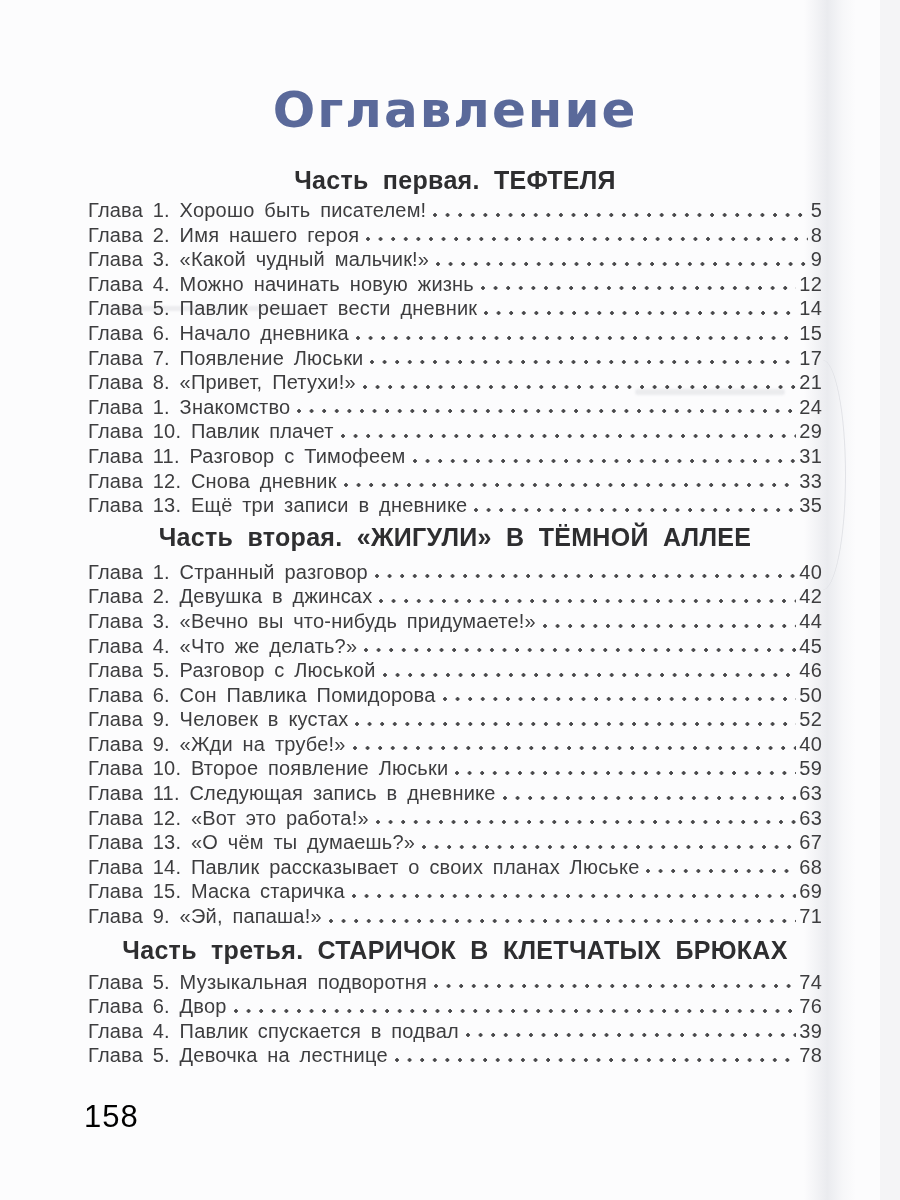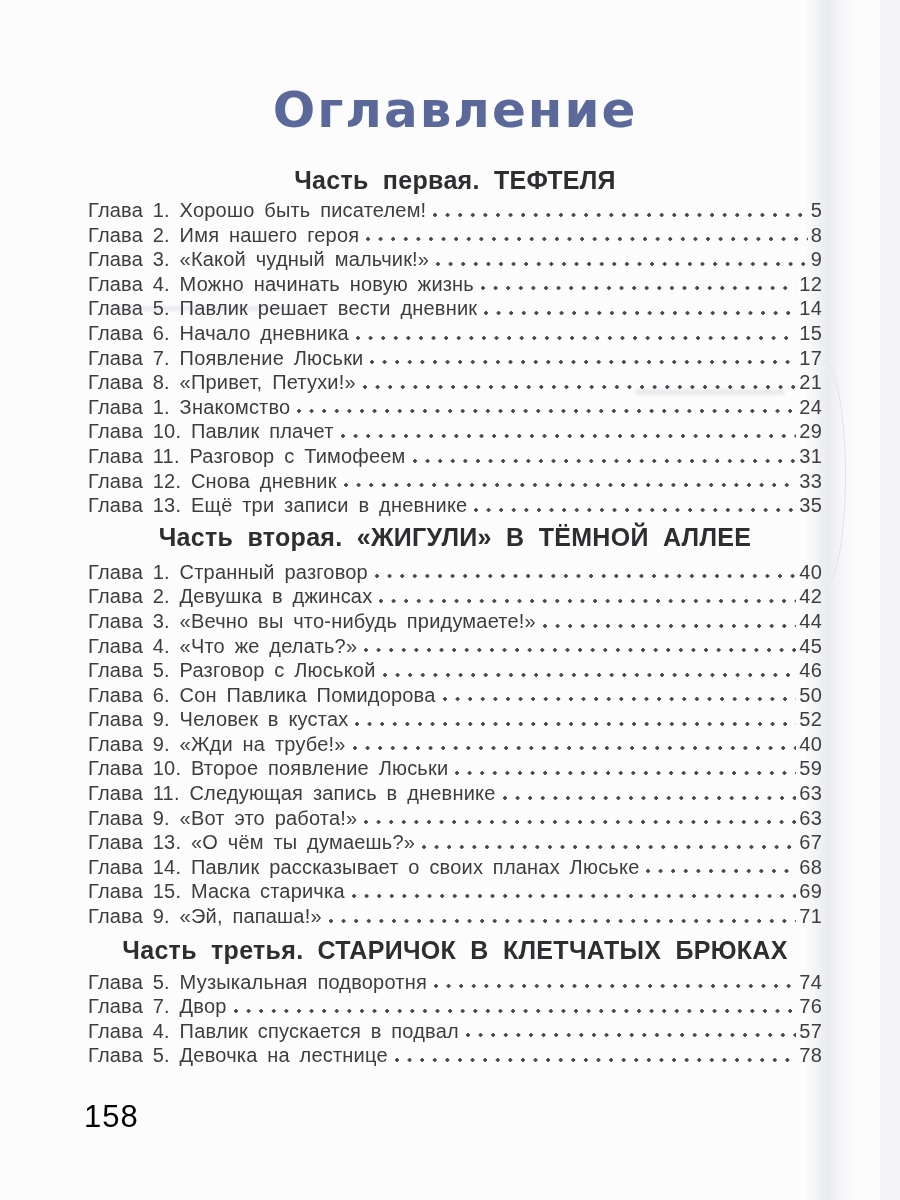--- a/index.html
+++ b/index.html
@@ -225,21 +225,21 @@
             <span class="label">Глава 10. Второе появление Люськи</span>
             <span class="leader"></span>
             <span class="pagenum">59</span>
           </div>
           <div class="row">
             <span class="label">Глава 11. Следующая запись в дневнике</span>
             <span class="leader"></span>
             <span class="pagenum">63</span>
           </div>
           <div class="row">
-            <span class="label">Глава 9. «Вот это работа!»</span>
+            <span class="label">Глава 12. «Вот это работа!»</span>
             <span class="leader"></span>
             <span class="pagenum">63</span>
           </div>
           <div class="row">
             <span class="label">Глава 13. «О чём ты думаешь?»</span>
             <span class="leader"></span>
             <span class="pagenum">67</span>
           </div>
           <div class="row">
             <span class="label">Глава 14. Павлик рассказывает о своих планах Люське</span>
@@ -258,28 +258,28 @@
           </div>
         </section>
         <section class="part">
           <h2 class="part-heading">Часть третья. СТАРИЧОК В КЛЕТЧАТЫХ БРЮКАХ</h2>
           <div class="row">
             <span class="label">Глава 5. Музыкальная подворотня</span>
             <span class="leader"></span>
             <span class="pagenum">74</span>
           </div>
           <div class="row">
-            <span class="label">Глава 7. Двор</span>
+            <span class="label">Глава 6. Двор</span>
             <span class="leader"></span>
             <span class="pagenum">76</span>
           </div>
           <div class="row">
             <span class="label">Глава 4. Павлик спускается в подвал</span>
             <span class="leader"></span>
-            <span class="pagenum">57</span>
+            <span class="pagenum">39</span>
           </div>
           <div class="row">
             <span class="label">Глава 5. Девочка на лестнице</span>
             <span class="leader"></span>
             <span class="pagenum">78</span>
           </div>
         </section>
       </div>
   </div>
 

